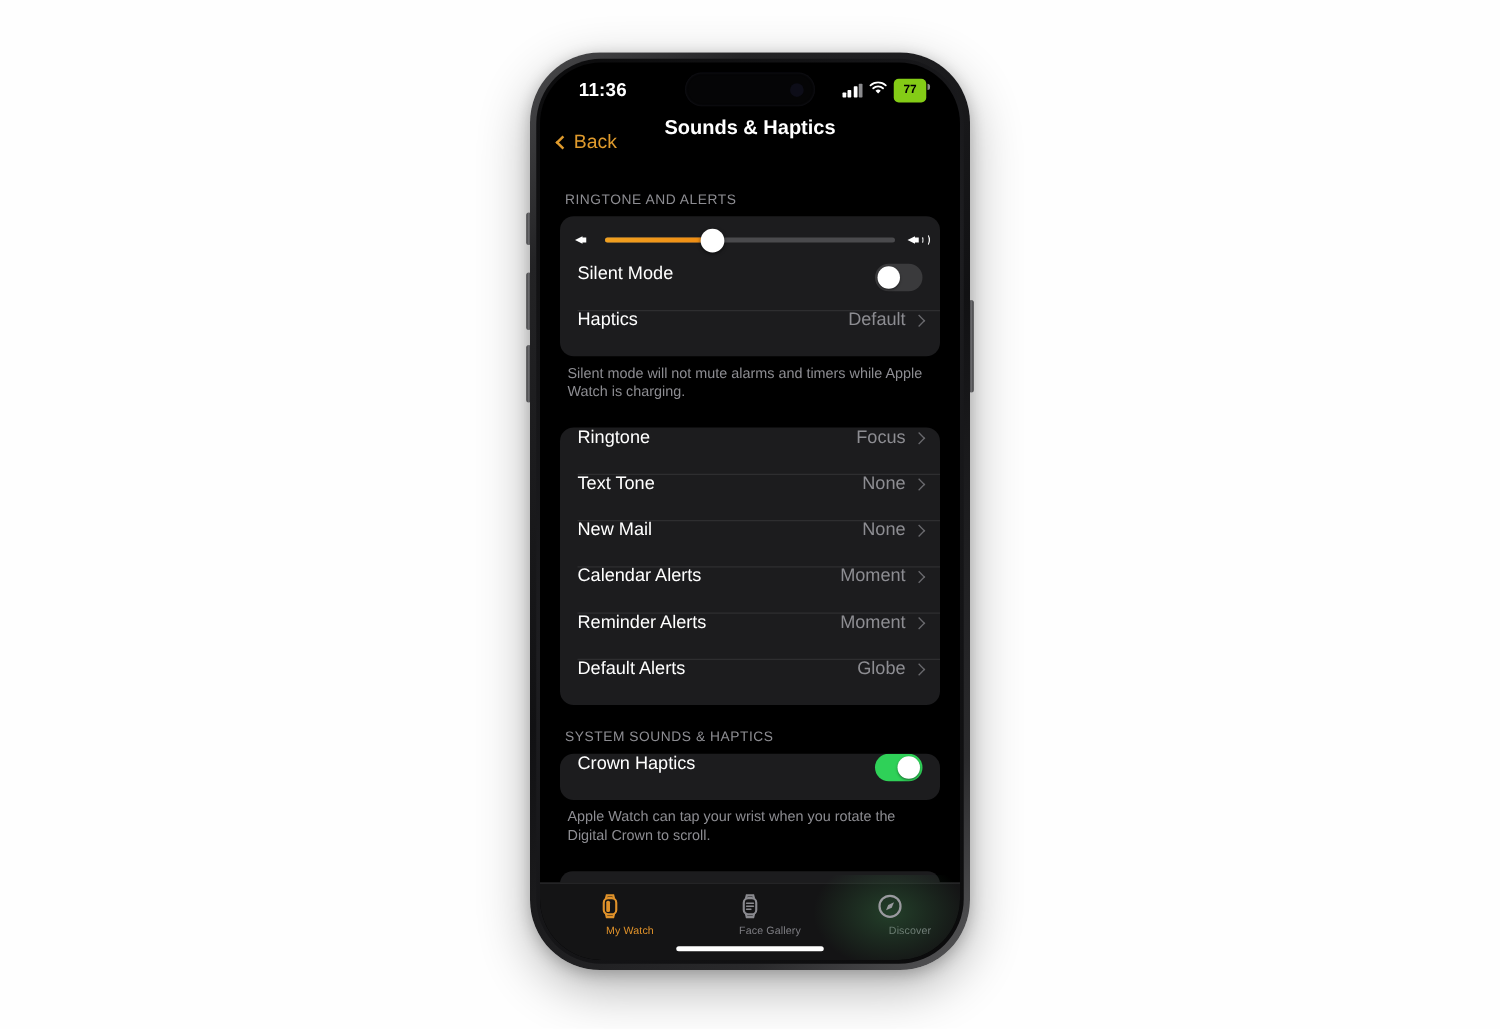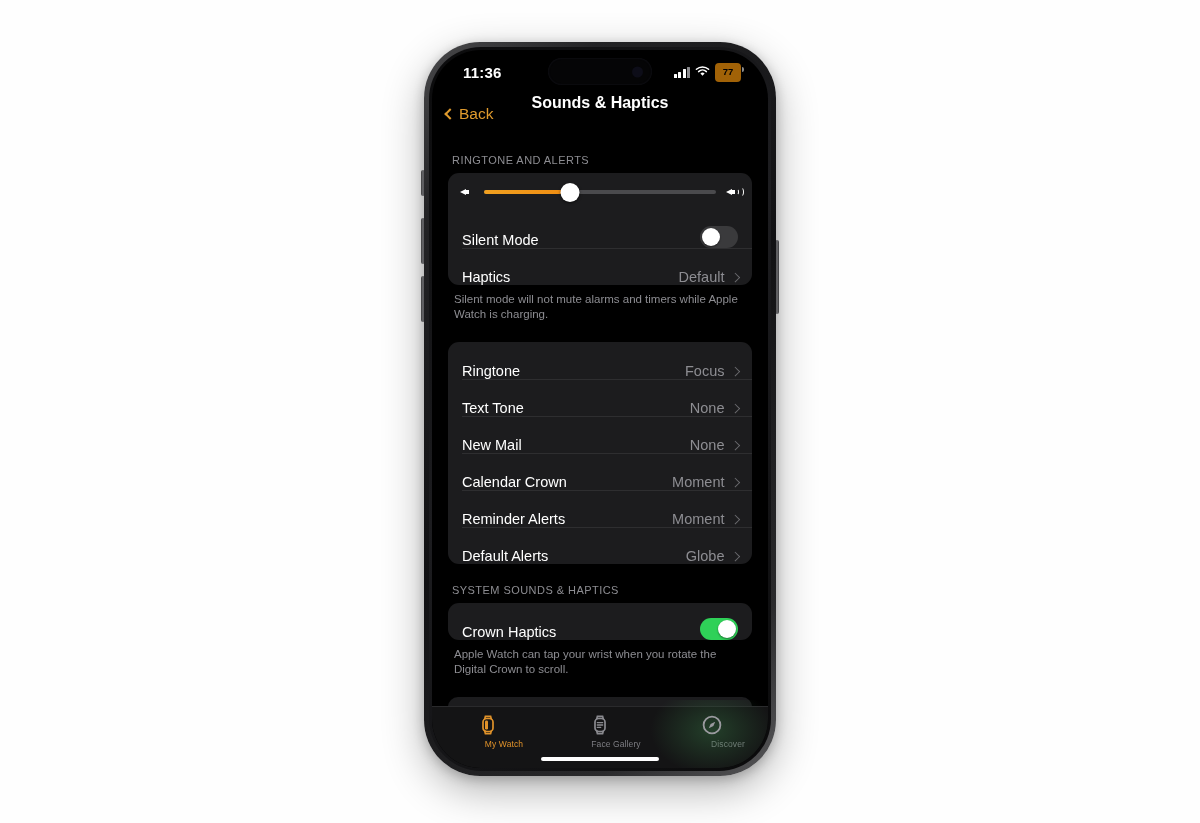--- a/index.html
+++ b/index.html
@@ -58,21 +58,21 @@
 
   .cell-bars{ display:flex; align-items:flex-end; gap:1.6px; height:11px; }
   .cell-bars i{ display:block; width:2.8px; background:#fff; border-radius:.6px; }
   .cell-bars i:nth-child(1){ height:4px; }
   .cell-bars i:nth-child(2){ height:6px; }
   .cell-bars i:nth-child(3){ height:8.5px; }
   .cell-bars i:nth-child(4){ height:11px; background:#8a8a8d; }
 
   .battery{
     position:relative; width:26px; height:19px; border-radius:4px;
-    background:#a16207; display:flex; align-items:center; justify-content:center;
+    background:#84cc16; display:flex; align-items:center; justify-content:center;
   }
   .battery::after{
     content:""; position:absolute; right:-3px; top:4px;
     width:2px; height:5px; border-radius:0 2px 2px 0; background:rgba(255,255,255,.55);
   }
   .battery span{ font-size:9.5px; font-weight:700; color:#000; line-height:1; }
 
   
   .navbar{
     position:relative; height:40px; display:flex; 
@@ -94,21 +94,21 @@
   .content{
     height:calc(100% - 44px - 40px - 62px);
     overflow:hidden; padding:0 16px; background:#000;
   }
   .sec-header{
     font-size:11px; letter-spacing:.45px; color:#8d8d92;
     padding:20px 4px 7px 4px; text-transform:uppercase;
   }
   .card{ background:#1c1c1e; border-radius:11px; overflow:hidden; }
   .row{
-    display:flex; align-items:flex-end; justify-content:space-between;
+    display:flex; align-items:flex-start; justify-content:space-between;
     height:37px; padding:0 14px; position:relative; cursor:pointer;
   }
   .row + .row::before{
     content:""; position:absolute; left:14px; right:0; top:0; height:1px;
     background:#2e2e30;
   }
   .row-label{ font-size:14.5px; color:#fff; }
   .row-right{ display:flex; align-items:center; gap:7px; }
   .row-value{ font-size:14.5px; color:#8d8d92; }
   .chev-right{ display:inline-block; width:6.5px; height:6.5px;
@@ -284,21 +284,21 @@
                 </span>
               </div>
               <div class="row">
                 <span class="row-label">New Mail</span>
                 <span class="row-right">
                   <span class="row-value">None</span>
                   <span class="chev-right"></span>
                 </span>
               </div>
               <div class="row">
-                <span class="row-label">Calendar Crown</span>
+                <span class="row-label">Calendar Alerts</span>
                 <span class="row-right">
                   <span class="row-value">Moment</span>
                   <span class="chev-right"></span>
                 </span>
               </div>
               <div class="row">
                 <span class="row-label">Reminder Alerts</span>
                 <span class="row-right">
                   <span class="row-value">Moment</span>
                   <span class="chev-right"></span>

